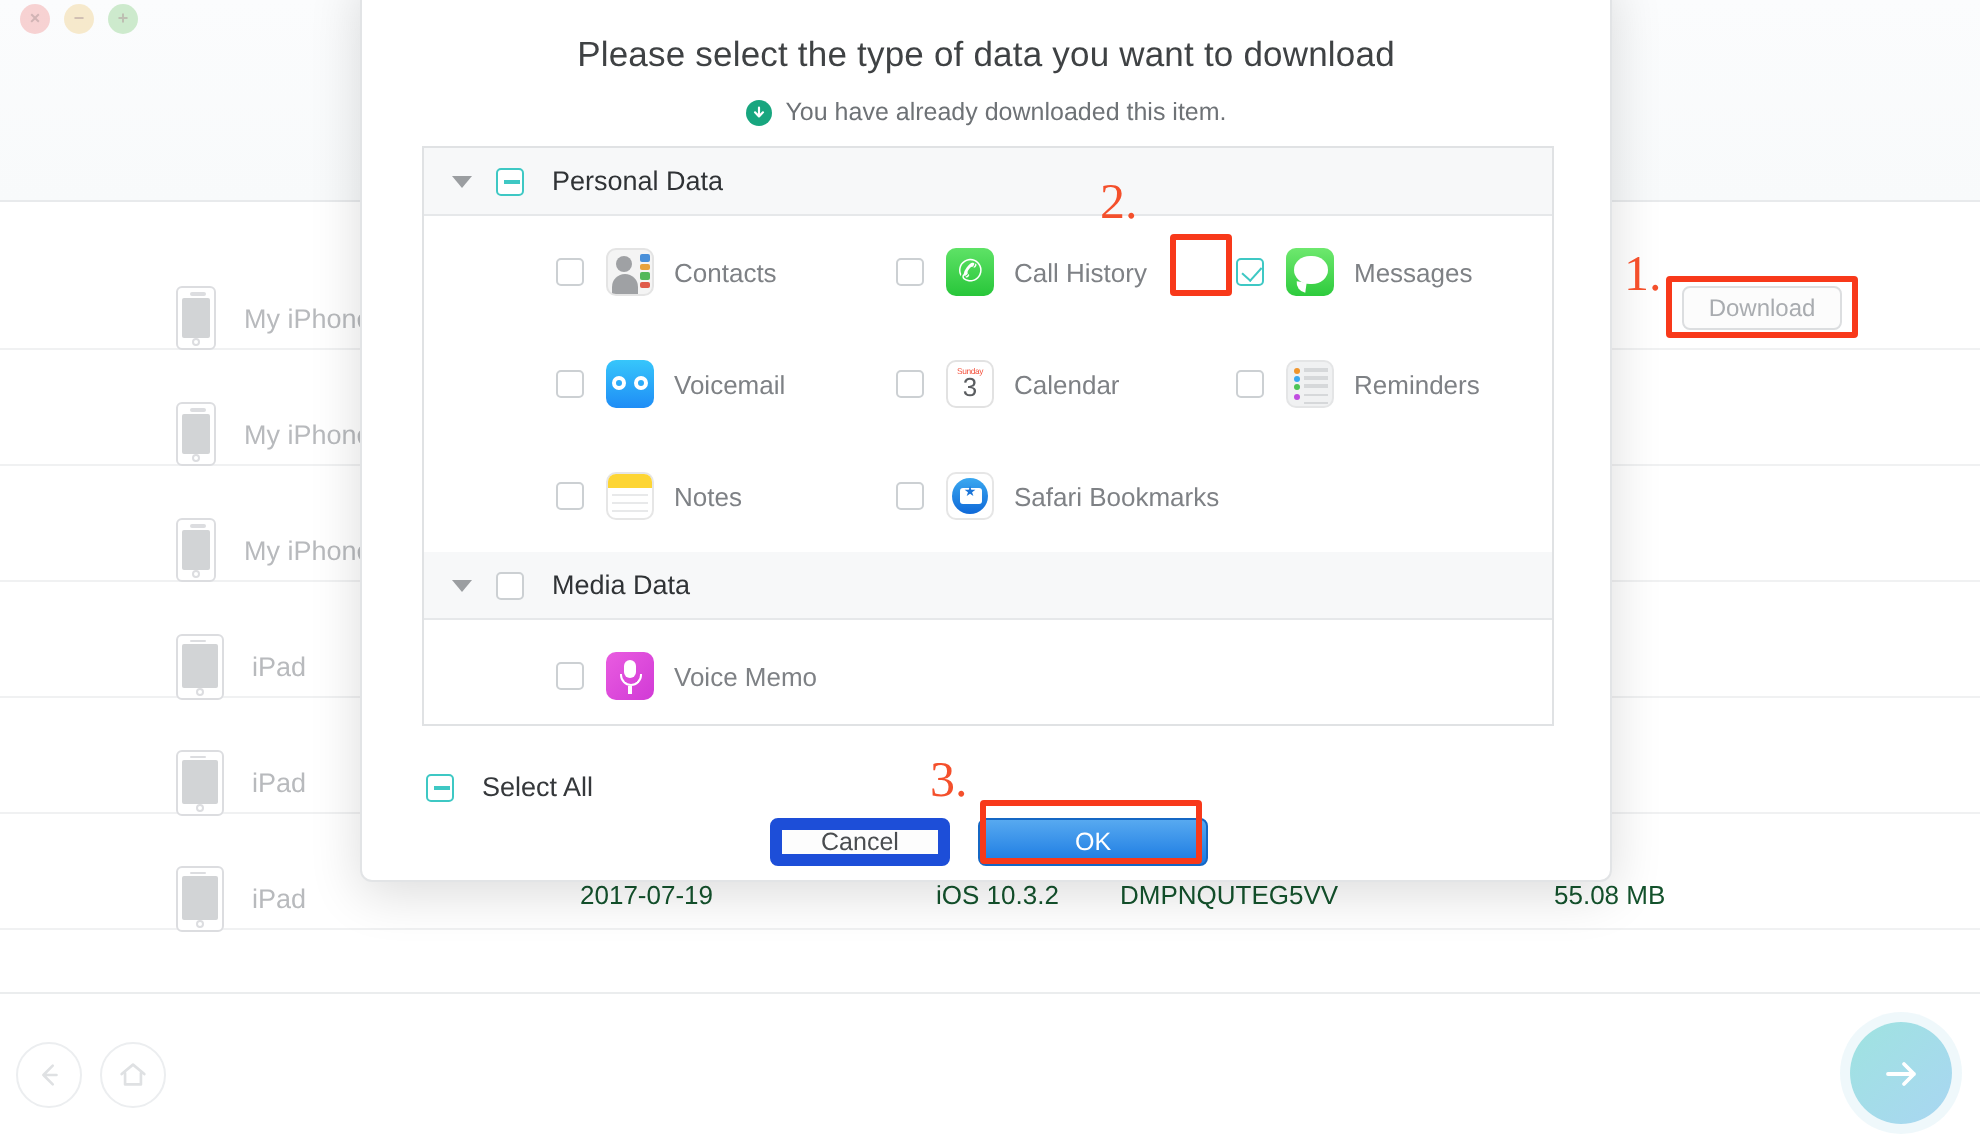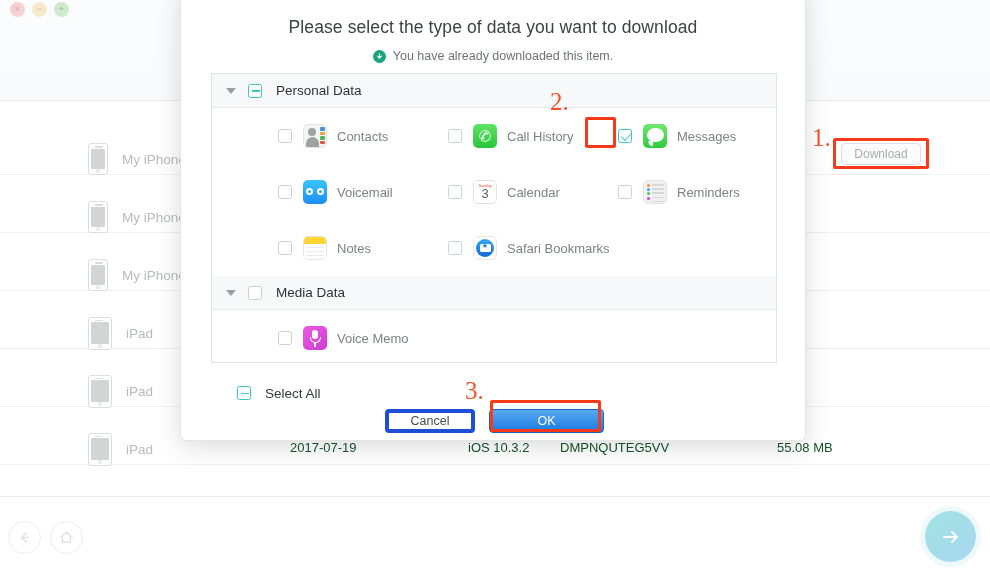--- a/index.html
+++ b/index.html
@@ -159,26 +159,26 @@
   .ic-vmemo { background:linear-gradient(135deg,#e95ce0 0%, #d13ad6 100%); }
   .ic-vmemo .mic { position:absolute; left:50%; top:4px; margin-left:-3px; width:6px; height:9px;
         background:#fff; border-radius:3px; }
   .ic-vmemo .st { position:absolute; left:50%; margin-left:-0.8px; bottom:3px; width:1.6px; height:4px;
         background:#fff; }
   .ic-vmemo .arc { position:absolute; left:50%; margin-left:-5.5px; top:11px; width:11px; height:6px;
         border:1.6px solid #fff; border-top:none; border-radius:0 0 7px 7px; }
 
   
   .modal-foot { position:absolute; left:0; top:386px; width:626px; height:69px; }
-  .select-all { position:absolute; left:32px; top:13px; display:flex; align-items:flex-start;margin-left:24px; }
+  .select-all { position:absolute; left:32px; top:13px; display:flex; align-items:center; }
   .select-all .sa-lbl { font-size:13.5px; color:#35383b; margin-left:14px; }
   .btn { height:24px; border-radius:4px; font-size:12.5px; display:inline-flex;
          align-items:center; justify-content:center; }
   .btn-cancel { position:absolute; left:204px; top:36px; width:90px;
-         border:4px solid #1d4ed8; background:#fdfdfd; color:#4a4d50; }
+         border:6px solid #1d4ed8; background:#fdfdfd; color:#4a4d50; }
   .btn-ok { position:absolute; left:308px; top:36px; width:115px; color:#fff;
          background:linear-gradient(180deg,#57a9f0 0%, #1a7ae2 100%);
          border:1px solid #1567c4; }
 
   
   .ann-box { position:absolute; border:3px solid #f8391a; border-radius:2px; }
   .ann-num { position:absolute; color:#f4502c; font-size:25px;
              font-family:"Liberation Serif", serif; }
 </style>
 </head>

